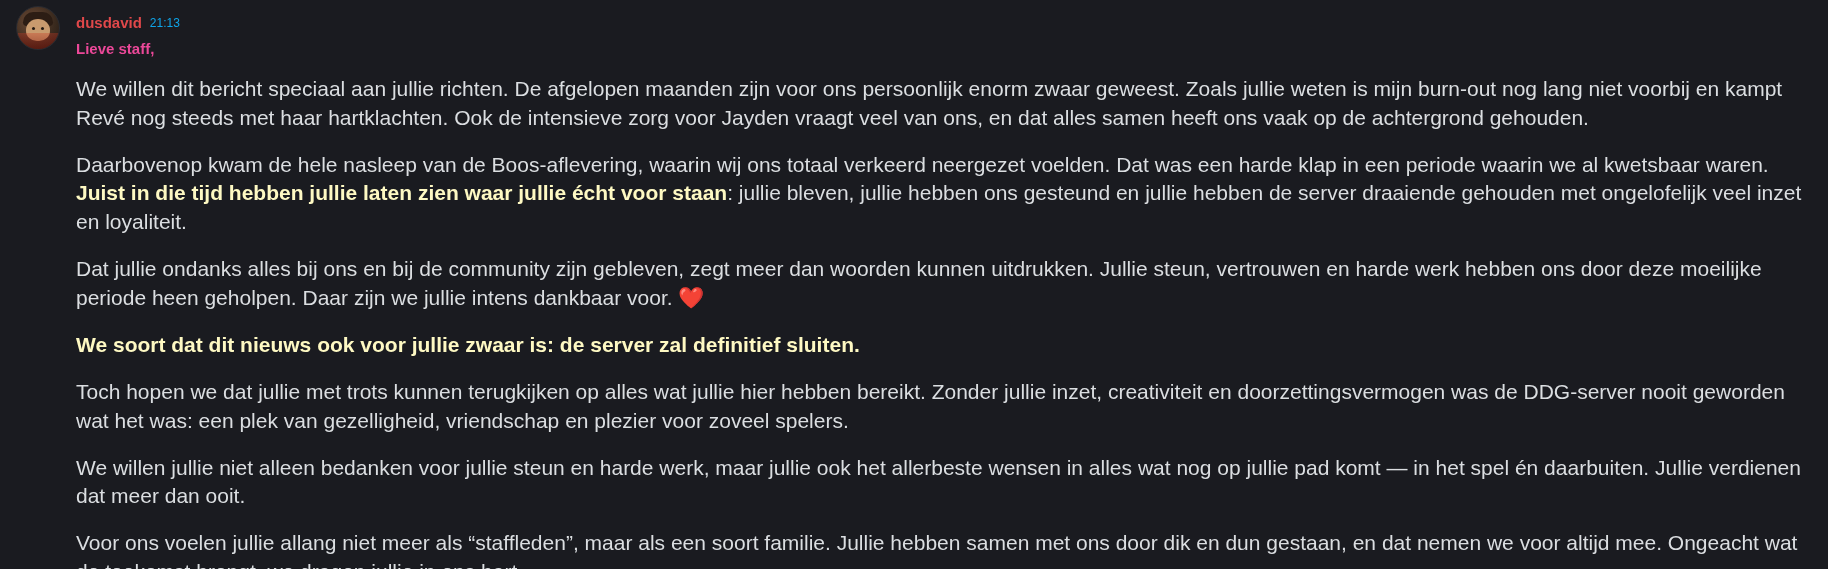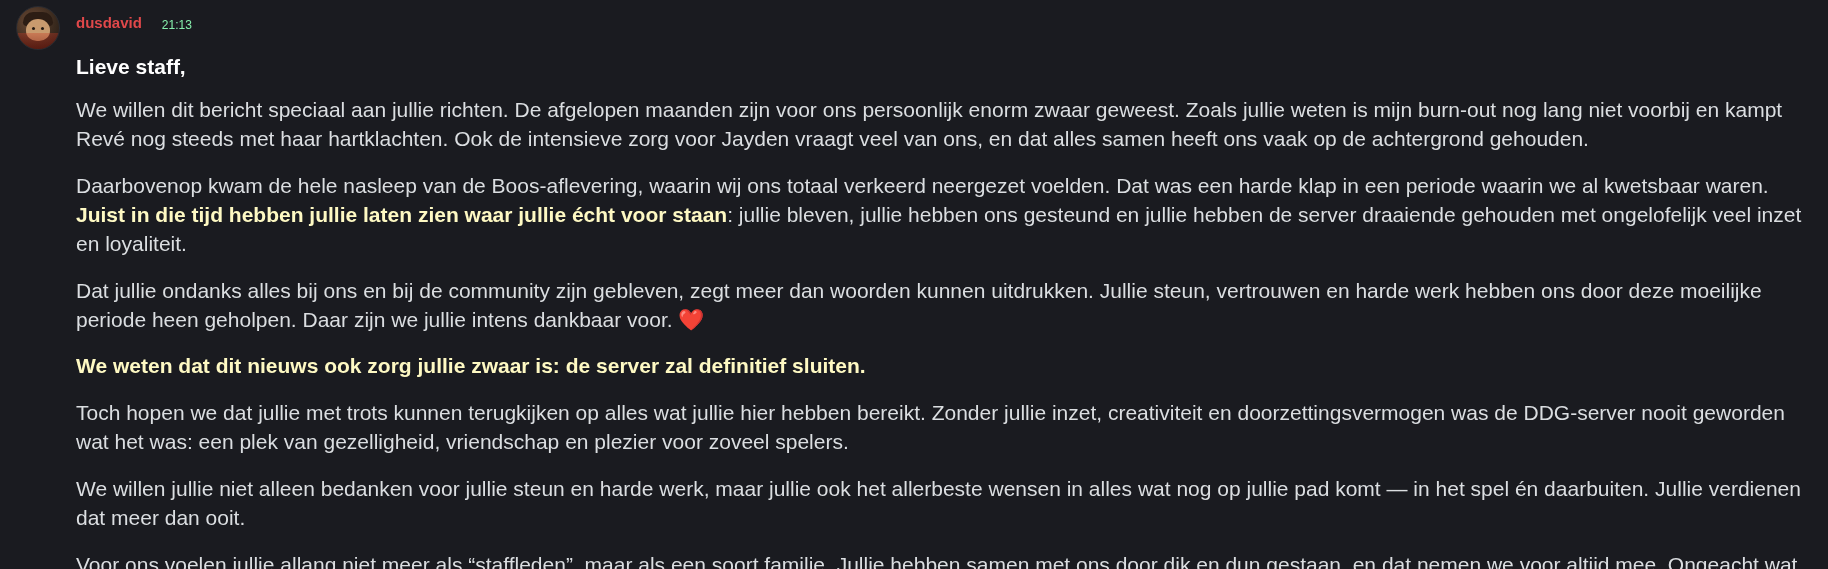--- a/index.html
+++ b/index.html
@@ -62,41 +62,41 @@
   .avatar .eye.r { left: 24px; }
   .avatar .glow {
     position: absolute;
     left: 0; top: 26px;
     width: 42px; height: 16px;
     background: linear-gradient(180deg, rgba(200,60,40,0.35), rgba(120,20,10,0.55));
   }
 
   .msg-header {
     display: flex;
-    align-items: flex-end;
-    gap: 20px;
+    align-items: center;
+    gap: 8px;
     line-height: 1.2;
     margin-bottom: 4px;
   }
   .author {
     color: #e0484a;
     font-size: 15px;
     font-weight: 600;
     cursor: pointer;
   }
   .timestamp {
-    color: #86efac;
+    color: #0ea5e9;
     font-size: 12px;
   }
 
   .heading {
-    font-size: 21px;
+    font-size: 15px;
     font-weight: bold;
-    color: #ffffff;
-    margin: 22px 0 16px 0;
+    color: #ec4899;
+    margin: 8px 0 16px 0;
     line-height: 1.25;
   }
 
   .para {
     font-size: 21px;
     line-height: 1.375;
     color: #dbdee1;
     margin: 0 0 18px 0;
     max-width: 1750px;
   }
@@ -164,21 +164,21 @@
     <span class="author">dusdavid</span>
     <span class="timestamp">21:13</span>
   </div>
 
   <div class="heading">Lieve staff,</div>
 
   <div id="paragraphs">
       <div class="para"><span>We willen dit bericht speciaal aan jullie richten. De afgelopen maanden zijn voor ons persoonlijk enorm zwaar geweest. Zoals jullie weten is mijn burn-out nog lang niet voorbij en kampt Revé nog steeds met haar hartklachten. Ook de intensieve zorg voor Jayden vraagt veel van ons, en dat alles samen heeft ons vaak op de achtergrond gehouden.</span></div>
       <div class="para"><span>Daarbovenop kwam de hele nasleep van de Boos-aflevering, waarin wij ons totaal verkeerd neergezet voelden. Dat was een harde klap in een periode waarin we al kwetsbaar waren. </span><b>Juist in die tijd hebben jullie laten zien waar jullie écht voor staan</b><span>: jullie bleven, jullie hebben ons gesteund en jullie hebben de server draaiende gehouden met ongelofelijk veel inzet en loyaliteit.</span></div>
       <div class="para"><span>Dat jullie ondanks alles bij ons en bij de community zijn gebleven, zegt meer dan woorden kunnen uitdrukken. Jullie steun, vertrouwen en harde werk hebben ons door deze moeilijke periode heen geholpen. Daar zijn we jullie intens dankbaar voor. ❤️</span></div>
-      <div class="para"><b>We weten dat dit nieuws ook zorg jullie zwaar is: de server zal definitief sluiten.</b></div>
+      <div class="para"><b>We soort dat dit nieuws ook voor jullie zwaar is: de server zal definitief sluiten.</b></div>
       <div class="para"><span>Toch hopen we dat jullie met trots kunnen terugkijken op alles wat jullie hier hebben bereikt. Zonder jullie inzet, creativiteit en doorzettingsvermogen was de DDG-server nooit geworden wat het was: een plek van gezelligheid, vriendschap en plezier voor zoveel spelers.</span></div>
       <div class="para"><span>We willen jullie niet alleen bedanken voor jullie steun en harde werk, maar jullie ook het allerbeste wensen in alles wat nog op jullie pad komt — in het spel én daarbuiten. Jullie verdienen dat meer dan ooit.</span></div>
       <div class="para"><span>Voor ons voelen jullie allang niet meer als “staffleden”, maar als een soort familie. Jullie hebben samen met ons door dik en dun gestaan, en dat nemen we voor altijd mee. Ongeacht wat de toekomst brengt, we dragen jullie in ons hart.</span></div>
     </div>
 
   <div class="signature">
     <span>David en Revé </span><span class="mention">@everyone</span>
   </div>
 
   <div class="reactions">

